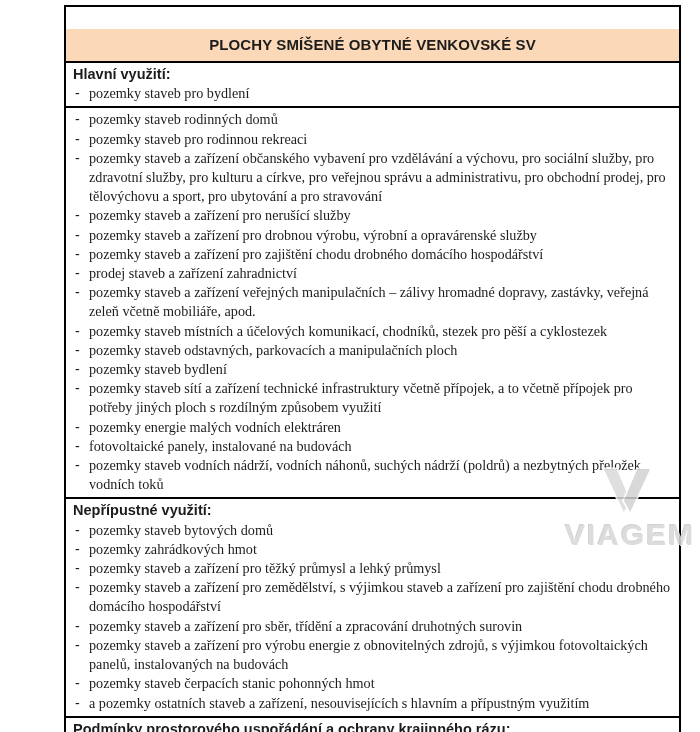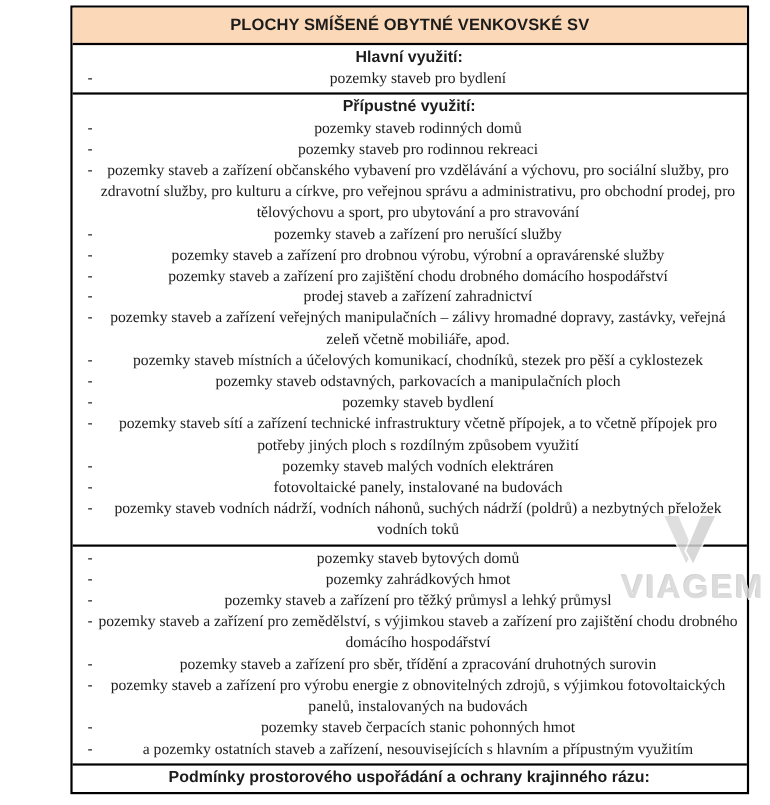--- a/index.html
+++ b/index.html
@@ -26,27 +26,27 @@
   }
   .doc-header {
     background: #fbd9b8;
     border-bottom: 2px solid #000000;
     text-align: center;
     font-weight: bold;
     font-size: 15px;
     line-height: 19px;
     padding: 6px 4px 7px 4px;
     letter-spacing: 0.1px;
+    margin-top: 22px;
   }
   .section {
     border-bottom: 2px solid #000000;
     padding: 2px 8px 3px 7px;
     font-size: 14.2px;
     line-height: 19.2px;
-    text-align: center;
   }
   .section:last-child {
     border-bottom: none;
   }
   .section-label {
     font-weight: bold;
     font-size: 14.5px;
   }
   .item {
     display: flex;
@@ -93,21 +93,20 @@
   <div class="doc-header">PLOCHY SMÍŠENÉ OBYTNÉ VENKOVSKÉ SV</div>
   <div>
       <div class="section">
         <div class="section-label">Hlavní využití:</div>
         <div class="item">
           <span class="dash">-</span>
           <span class="txt">pozemky staveb pro bydlení</span>
         </div>
       </div>
       <div class="section">
-        <div class="section-label">Přípustné využití:</div>
         <div class="item">
           <span class="dash">-</span>
           <span class="txt">pozemky staveb rodinných domů</span>
         </div>
         <div class="item">
           <span class="dash">-</span>
           <span class="txt">pozemky staveb pro rodinnou rekreaci</span>
         </div>
         <div class="item">
           <span class="dash">-</span>
@@ -144,32 +143,33 @@
         <div class="item">
           <span class="dash">-</span>
           <span class="txt">pozemky staveb bydlení</span>
         </div>
         <div class="item">
           <span class="dash">-</span>
           <span class="txt">pozemky staveb sítí a zařízení technické infrastruktury včetně přípojek, a to včetně přípojek pro potřeby jiných ploch s rozdílným způsobem využití</span>
         </div>
         <div class="item">
           <span class="dash">-</span>
-          <span class="txt">pozemky staveb malých vodních elektráren</span>
+          <span class="txt">pozemky energie malých vodních elektráren</span>
         </div>
         <div class="item">
           <span class="dash">-</span>
           <span class="txt">fotovoltaické panely, instalované na budovách</span>
         </div>
         <div class="item">
           <span class="dash">-</span>
           <span class="txt">pozemky staveb vodních nádrží, vodních náhonů, suchých nádrží (poldrů) a nezbytných přeložek vodních toků</span>
         </div>
       </div>
       <div class="section">
+        <div class="section-label">Nepřípustné využití:</div>
         <div class="item">
           <span class="dash">-</span>
           <span class="txt">pozemky staveb bytových domů</span>
         </div>
         <div class="item">
           <span class="dash">-</span>
           <span class="txt">pozemky zahrádkových hmot</span>
         </div>
         <div class="item">
           <span class="dash">-</span>

